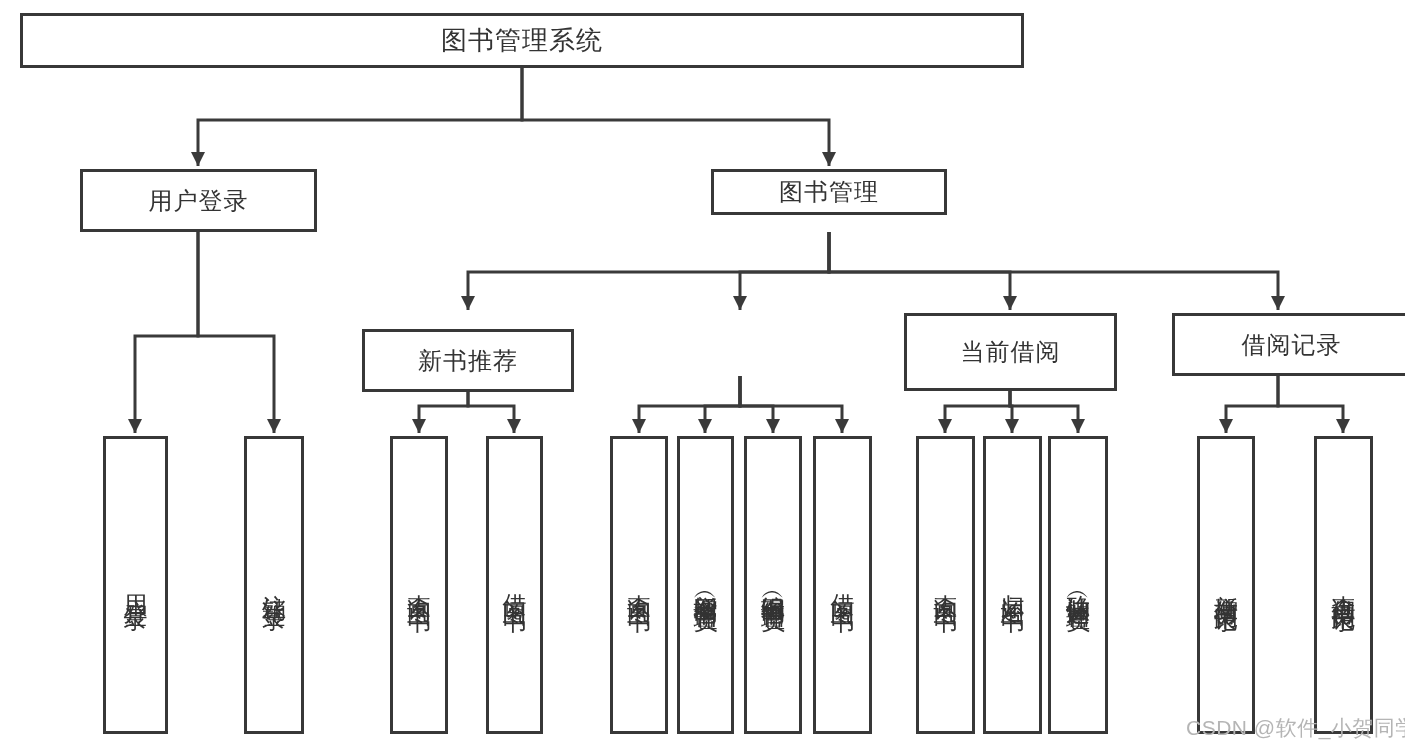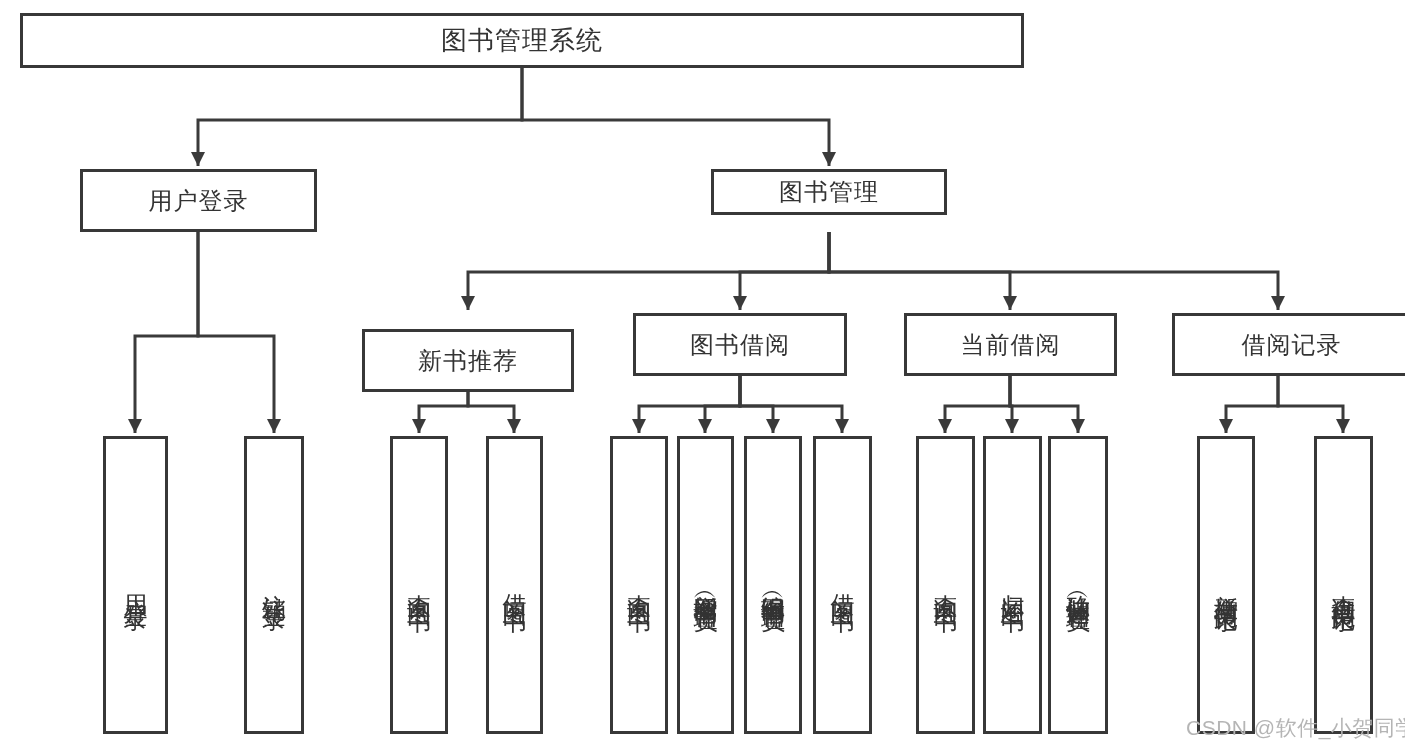--- a/index.html
+++ b/index.html
@@ -94,22 +94,21 @@
       <path d="M1278,376 V406 H1343 V433" marker-end="url(#ah)"></path>
     </g>
   </svg>
 
   <div class="node h-node root-node" style="left:20px; top:13px; width:1004px; height:55px;">图书管理系统</div>
 
   <div class="node h-node" style="left:80px; top:169px; width:237px; height:63px;">用户登录</div>
   <div class="node h-node" style="left:711px; top:169px; width:236px; height:46px;">图书管理</div>
 
   <div class="node h-node" style="left:362px; top:329px; width:212px; height:63px;">新书推荐</div>
-  <div class="node h-node" style="left:633px; top:313px; width:214px; height:63px;">图书借阅</div>
-  <div class="node h-node" style="left:904px; top:313px; width:213px; height:63px;">当前借阅</div>
+  <div class="node h-node" style="left:904px; top:313px; width:213px; height:78px;">当前借阅</div>
   <div class="node h-node" style="left:1172px; top:313px; width:239px; height:63px;">借阅记录</div>
 
   <div class="node v-node" style="left:103px; top:436px; width:65px; height:298px;">
     <span class="v-text">用户登录</span>
   </div>
   <div class="node v-node" style="left:244px; top:436px; width:60px; height:298px;">
     <span class="v-text">注销登录</span>
   </div>
 
   <div class="node v-node" style="left:390px; top:436px; width:58px; height:298px;">

